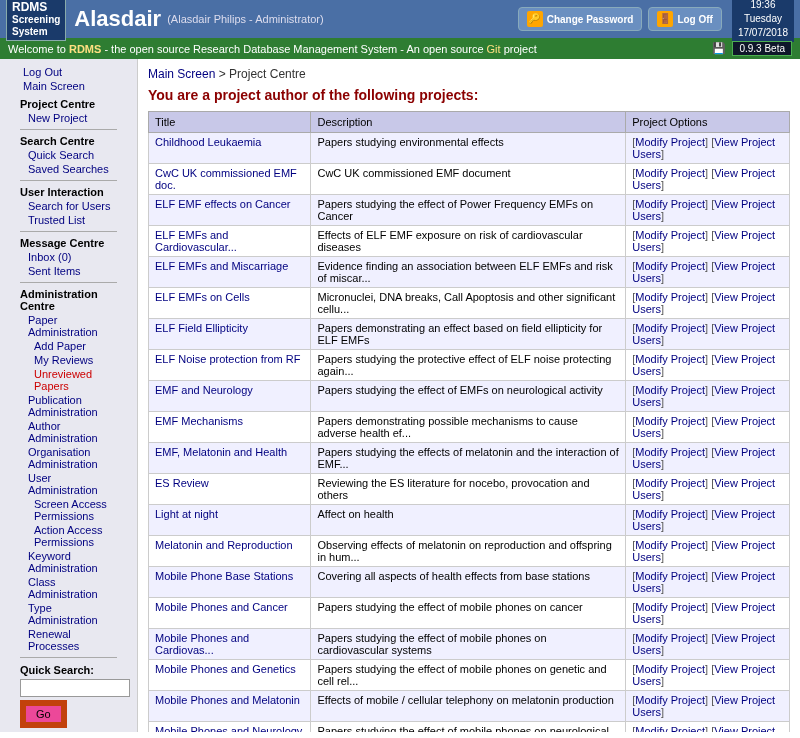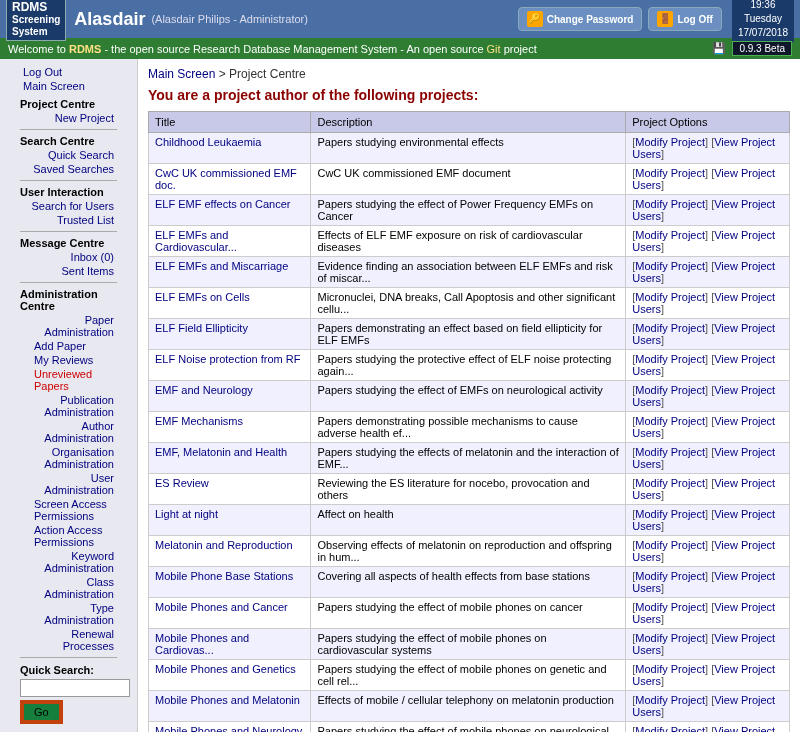--- a/index.html
+++ b/index.html
@@ -19,21 +19,21 @@
       border: 1px solid #8aa;
       padding: 2px 5px;
       font-size: 10px;
       font-weight: bold;
       color: #fff;
       margin-right: 8px;
       line-height: 1.2;
     }
     #logo-box .rdms { font-size: 12px; font-weight: bold; }
     #header-title {
-      font-size: 18px;
+      font-size: 22px;
       font-weight: bold;
       color: #fff;
       margin-right: 6px;
       text-align: right;
     }
     #header-subtitle {
       font-size: 11px;
       color: #dde;
     }
     #header-spacer { flex: 1; }
@@ -113,41 +113,41 @@
       font-size: 11px;
       cursor: pointer;
     }
     .sidebar-section {
       font-weight: bold;
       font-size: 11px;
       color: #000;
       margin-top: 5px;
       margin-bottom: 1px;
     }
-    .sidebar-indent { padding-left: 8px; text-align: right; }
+    .sidebar-indent { padding-left: 8px; }
     .sidebar-indent2 { padding-left: 14px; }
     .sidebar-divider {
       border-top: 1px solid #aaa;
       margin: 4px 0;
     }
     #quick-search-label {
       font-weight: bold;
       font-size: 11px;
       margin-top: 6px;
     }
     #quick-search-input {
       width: 110px;
       margin: 3px 0;
       padding: 2px;
       font-size: 11px;
       border: 1px solid #999;
     }
     #go-btn {
-      background: #15803d;
-      border: 4px solid #c2410c;
+      background: #ec4899;
+      border: 6px solid #c2410c;
       padding: 2px 10px;
       font-size: 11px;
       cursor: pointer;
     }
 
     
     #main {
       flex: 1;
       padding: 8px 10px;
       overflow-y: auto;

